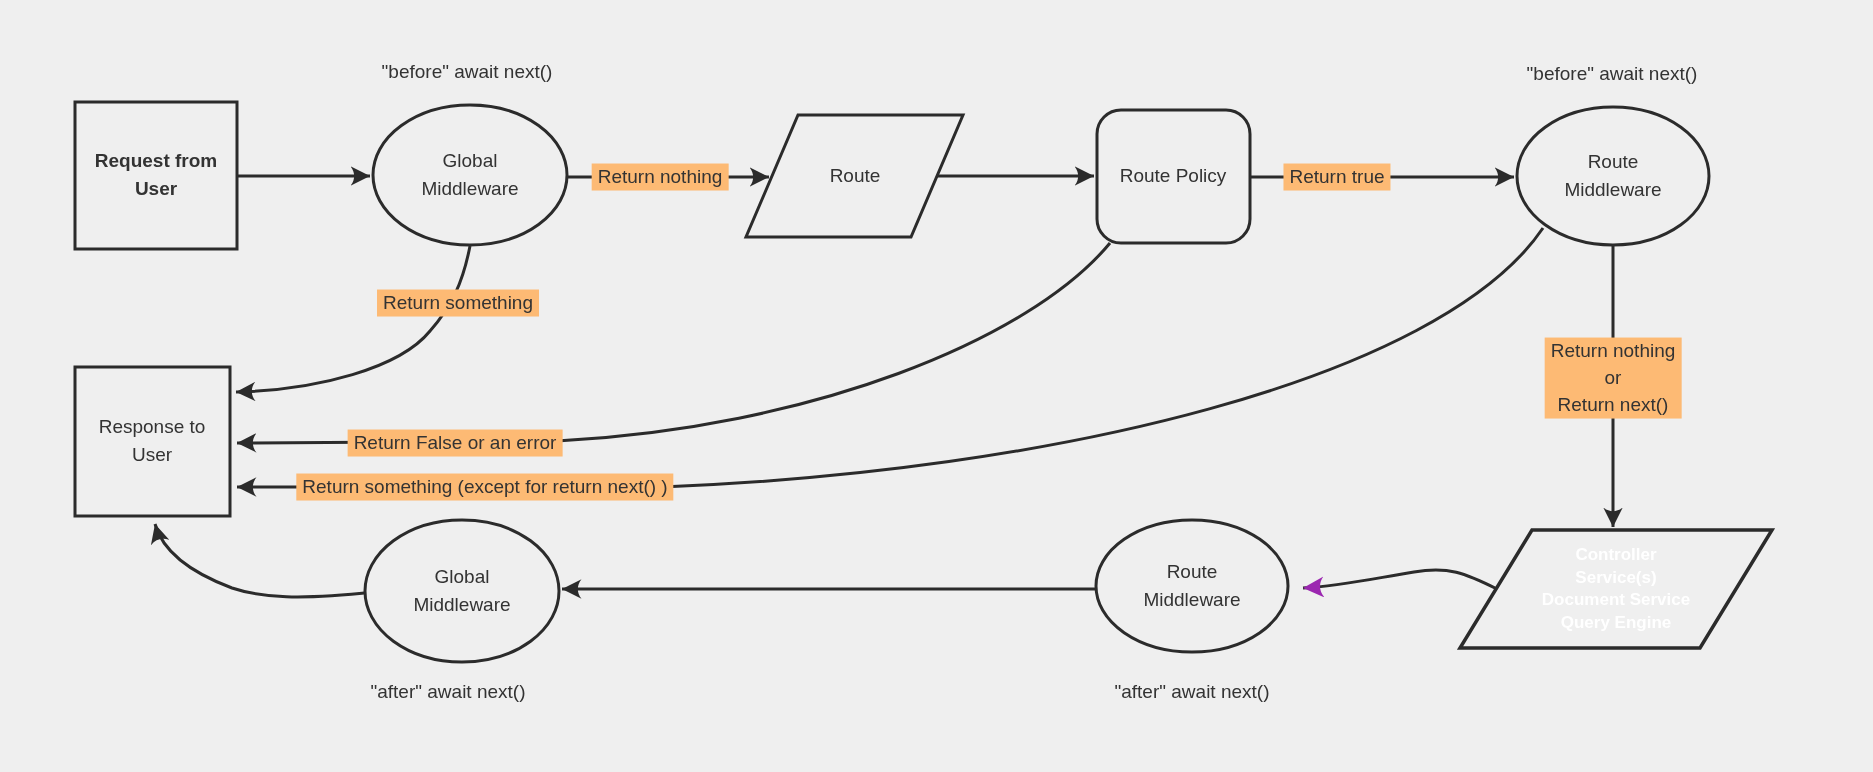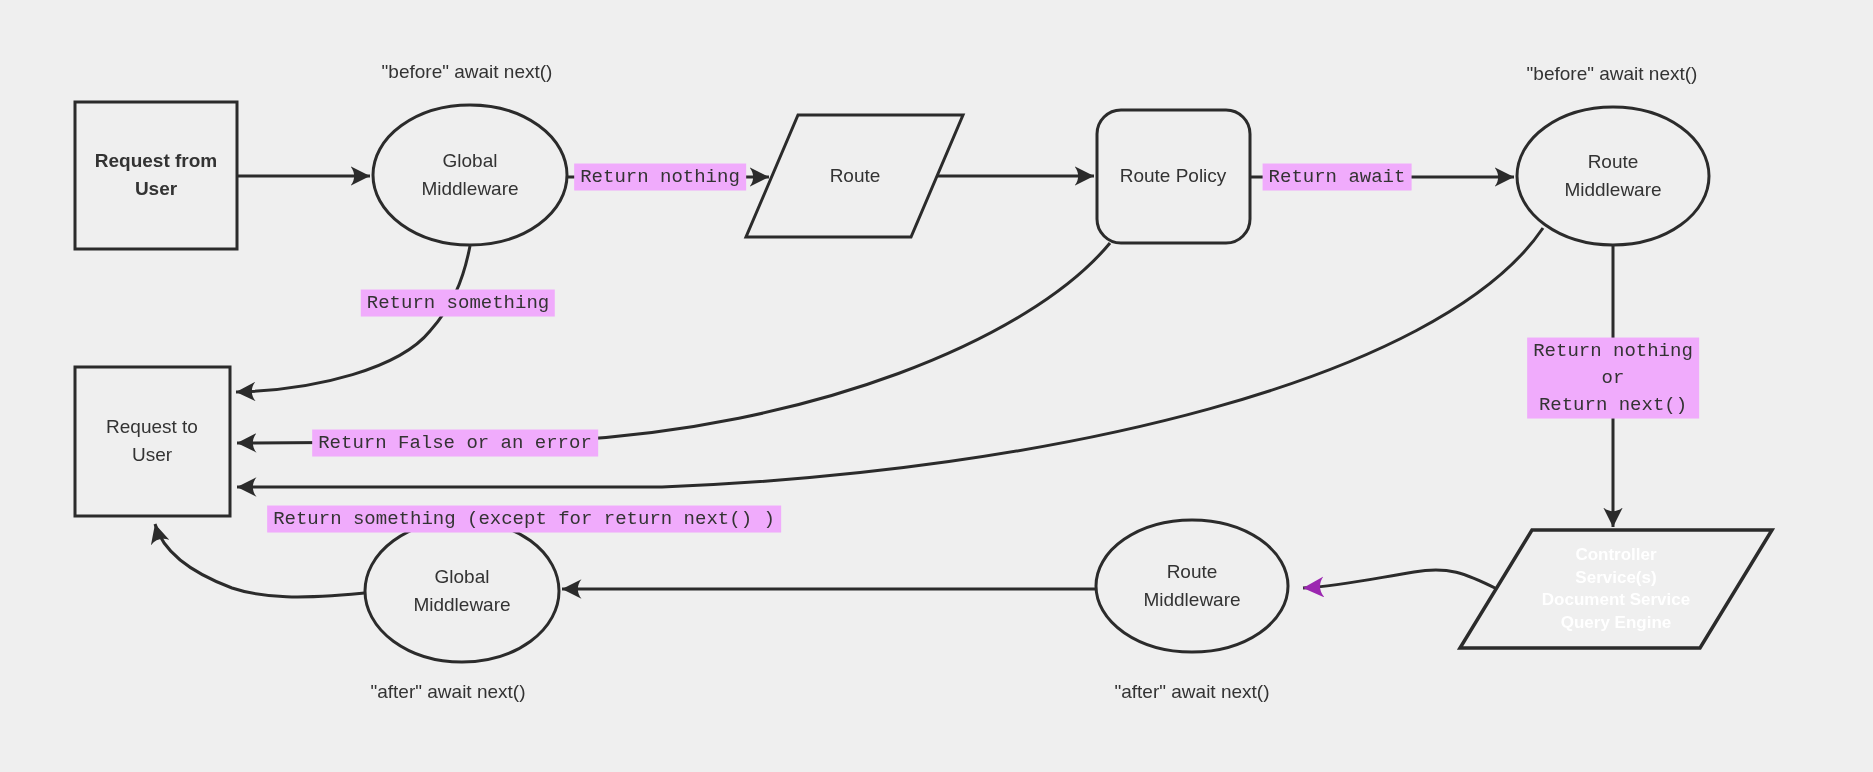--- a/index.html
+++ b/index.html
@@ -39,24 +39,23 @@
   .label {
     position: absolute;
     transform: translate(-50%, -50%);
     white-space: pre-line;
     text-align: center;
     color: #333333;
     font-size: 19px;
     line-height: 1.45;
   }
   .edge-label {
-    background: #f0abfc;
+    background: #fdba74;
     padding: 0 6px;
     line-height: 1.42;
-    font-family: Liberation Mono, monospace;
   }
   .annotation {
     line-height: 1.3;
   }
   .controller-label {
     color: #ffffff;
     font-weight: bold;
     font-size: 17px;
     line-height: 1.33;
   }
@@ -108,30 +107,30 @@
   <div class="label" style="left:1613px; top:176px;">Route
 Middleware</div>
   <div class="label controller-label" style="left:1616px; top:589px;">Controller
 Service(s)
 Document Service
 Query Engine</div>
   <div class="label" style="left:1192px; top:586px;">Route
 Middleware</div>
   <div class="label" style="left:462px; top:591px;">Global
 Middleware</div>
-  <div class="label" style="left:152px; top:441px;">Request to
+  <div class="label" style="left:152px; top:441px;">Response to
 User</div>
 
   <div class="label annotation" style="left:467px; top:72px;">"before" await next()</div>
   <div class="label annotation" style="left:1612px; top:74px;">"before" await next()</div>
   <div class="label annotation" style="left:1192px; top:692px;">"after" await next()</div>
   <div class="label annotation" style="left:448px; top:692px;">"after" await next()</div>
 
   <div class="label edge-label" style="left:660px; top:177px;">Return nothing</div>
-  <div class="label edge-label" style="left:1337px; top:177px;">Return await</div>
+  <div class="label edge-label" style="left:1337px; top:177px;">Return true</div>
   <div class="label edge-label" style="left:458px; top:303px;text-align:center;">Return something</div>
   <div class="label edge-label" style="left:455px; top:443px;text-align:right;">Return False or an error</div>
-  <div class="label edge-label" style="left:524px; top:487px;margin-top:32px;">Return something (except for return next() )</div>
+  <div class="label edge-label" style="left:485px; top:487px;">Return something (except for return next() )</div>
   <div class="label edge-label" style="left:1613px; top:378px;">Return nothing
 or
 Return next()</div>
 
 </div>
 
 </body></html>

